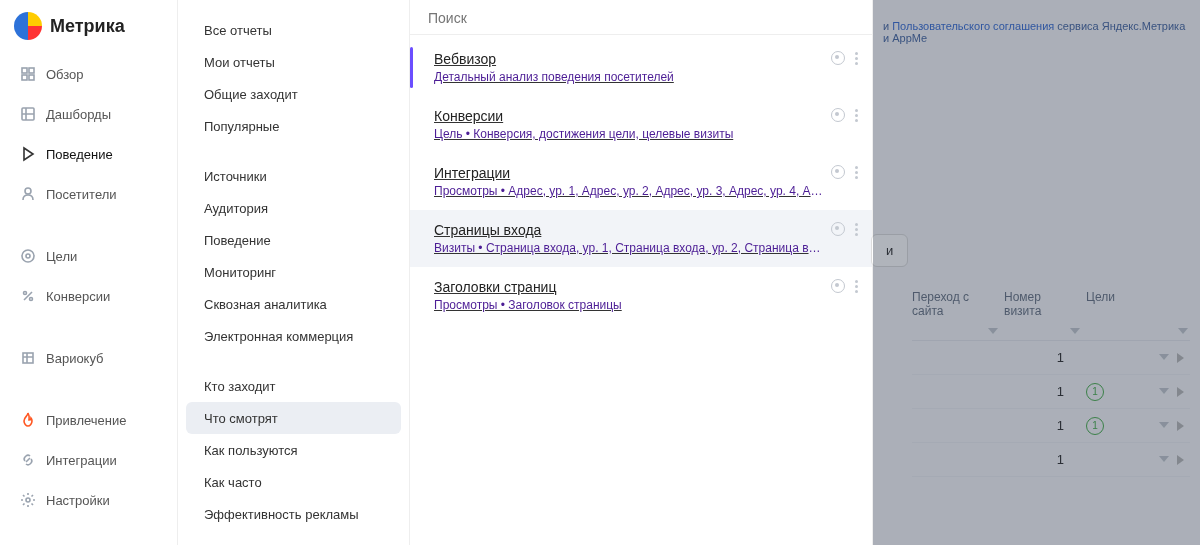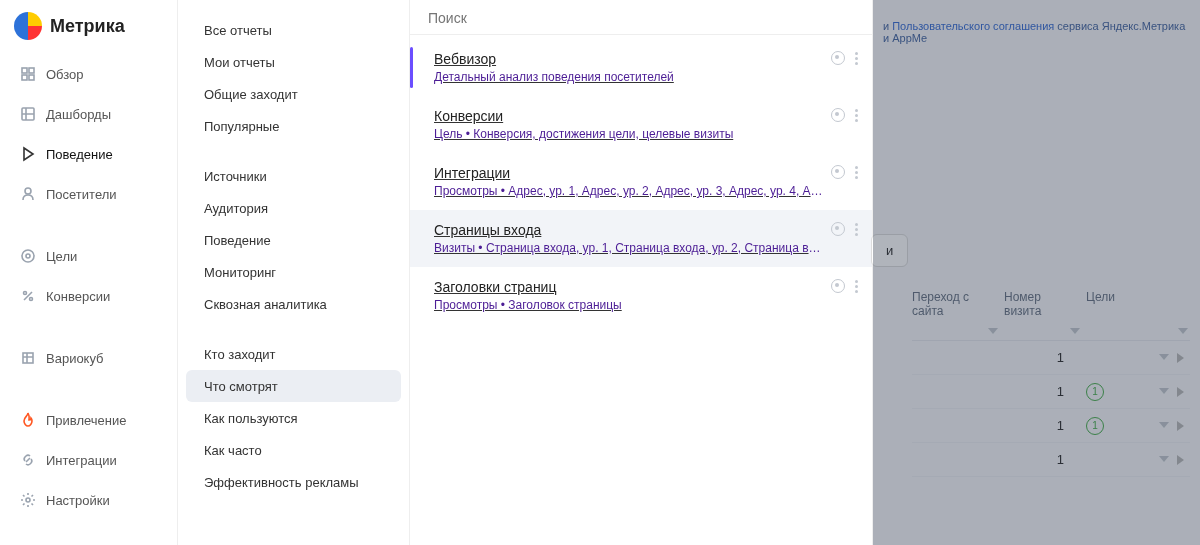--- a/index.html
+++ b/index.html
@@ -166,20 +166,21 @@
       <div class="group-item">Мои отчеты</div>
       <div class="group-item">Общие заходит</div>
       <div class="group-item">Популярные</div>
     </div>
     <div class="group">
       <div class="group-item">Источники</div>
       <div class="group-item">Аудитория</div>
       <div class="group-item">Поведение</div>
       <div class="group-item">Мониторинг</div>
       <div class="group-item">Сквозная аналитика</div>
+      <div class="group-item">Электронная коммерция</div>
     </div>
     <div class="group">
       <div class="group-item">Кто заходит</div>
       <div class="group-item active">Что смотрят</div>
       <div class="group-item">Как пользуются</div>
       <div class="group-item">Как часто</div>
       <div class="group-item">Эффективность рекламы</div>
     </div>
   </div>
 

